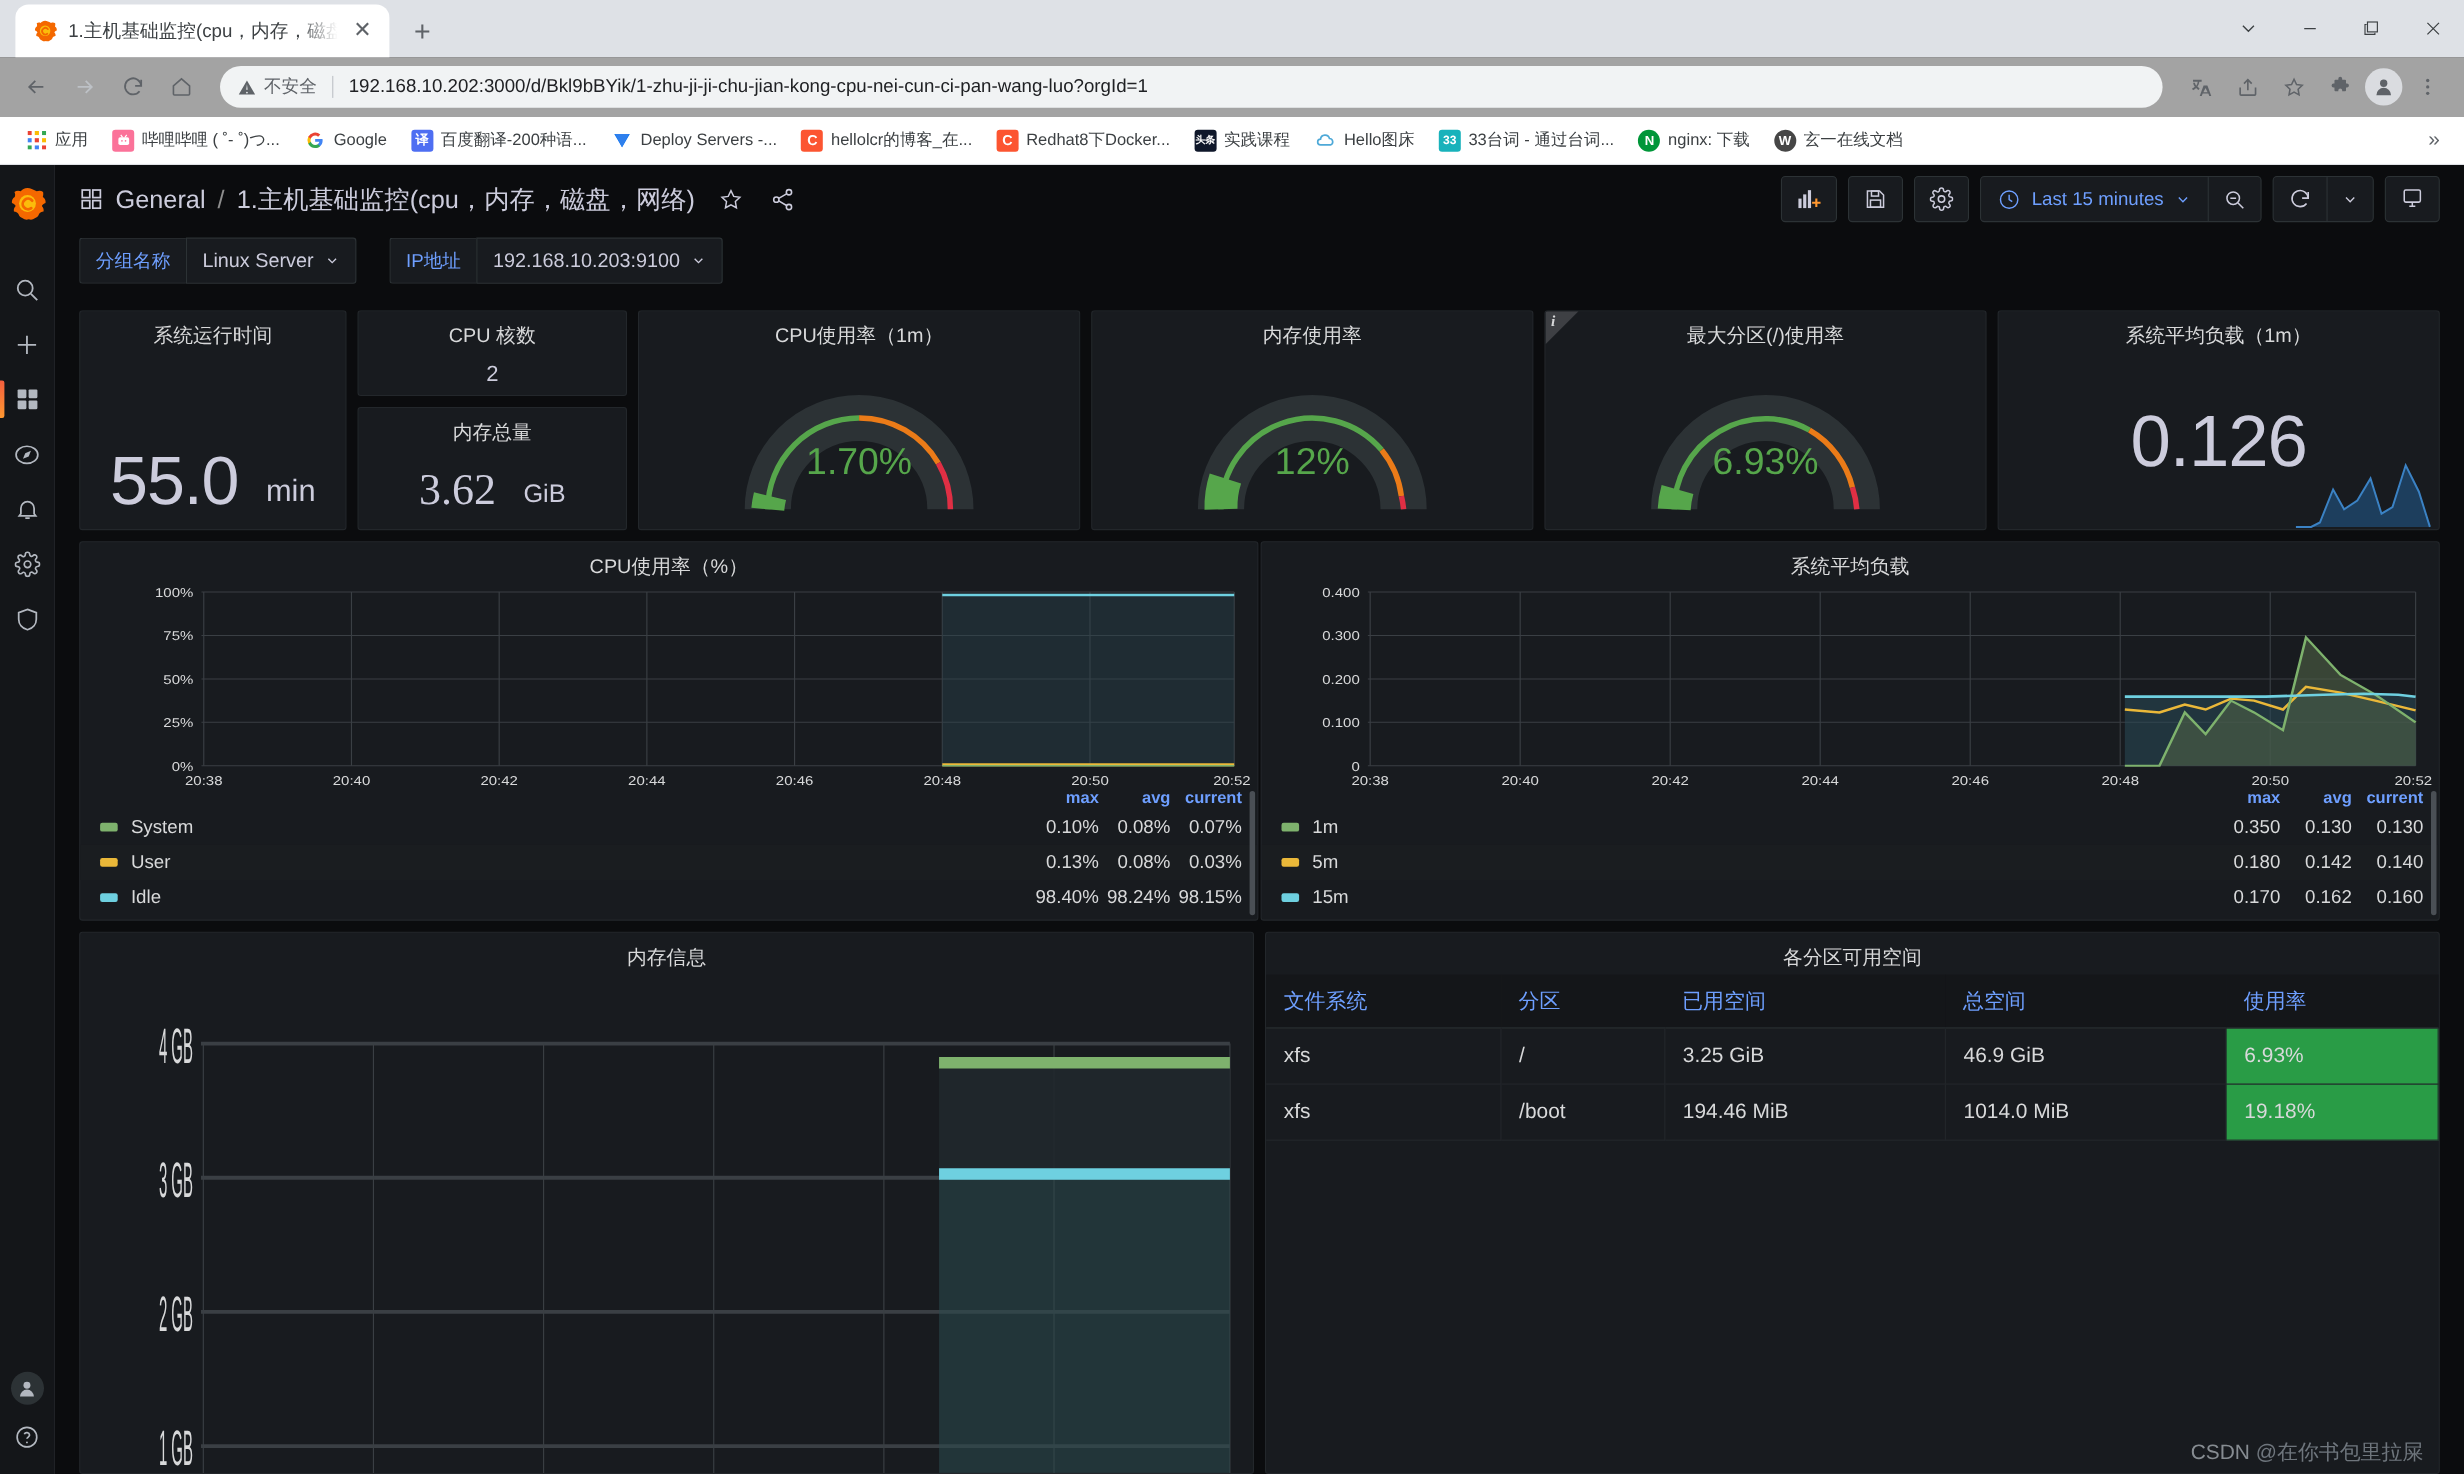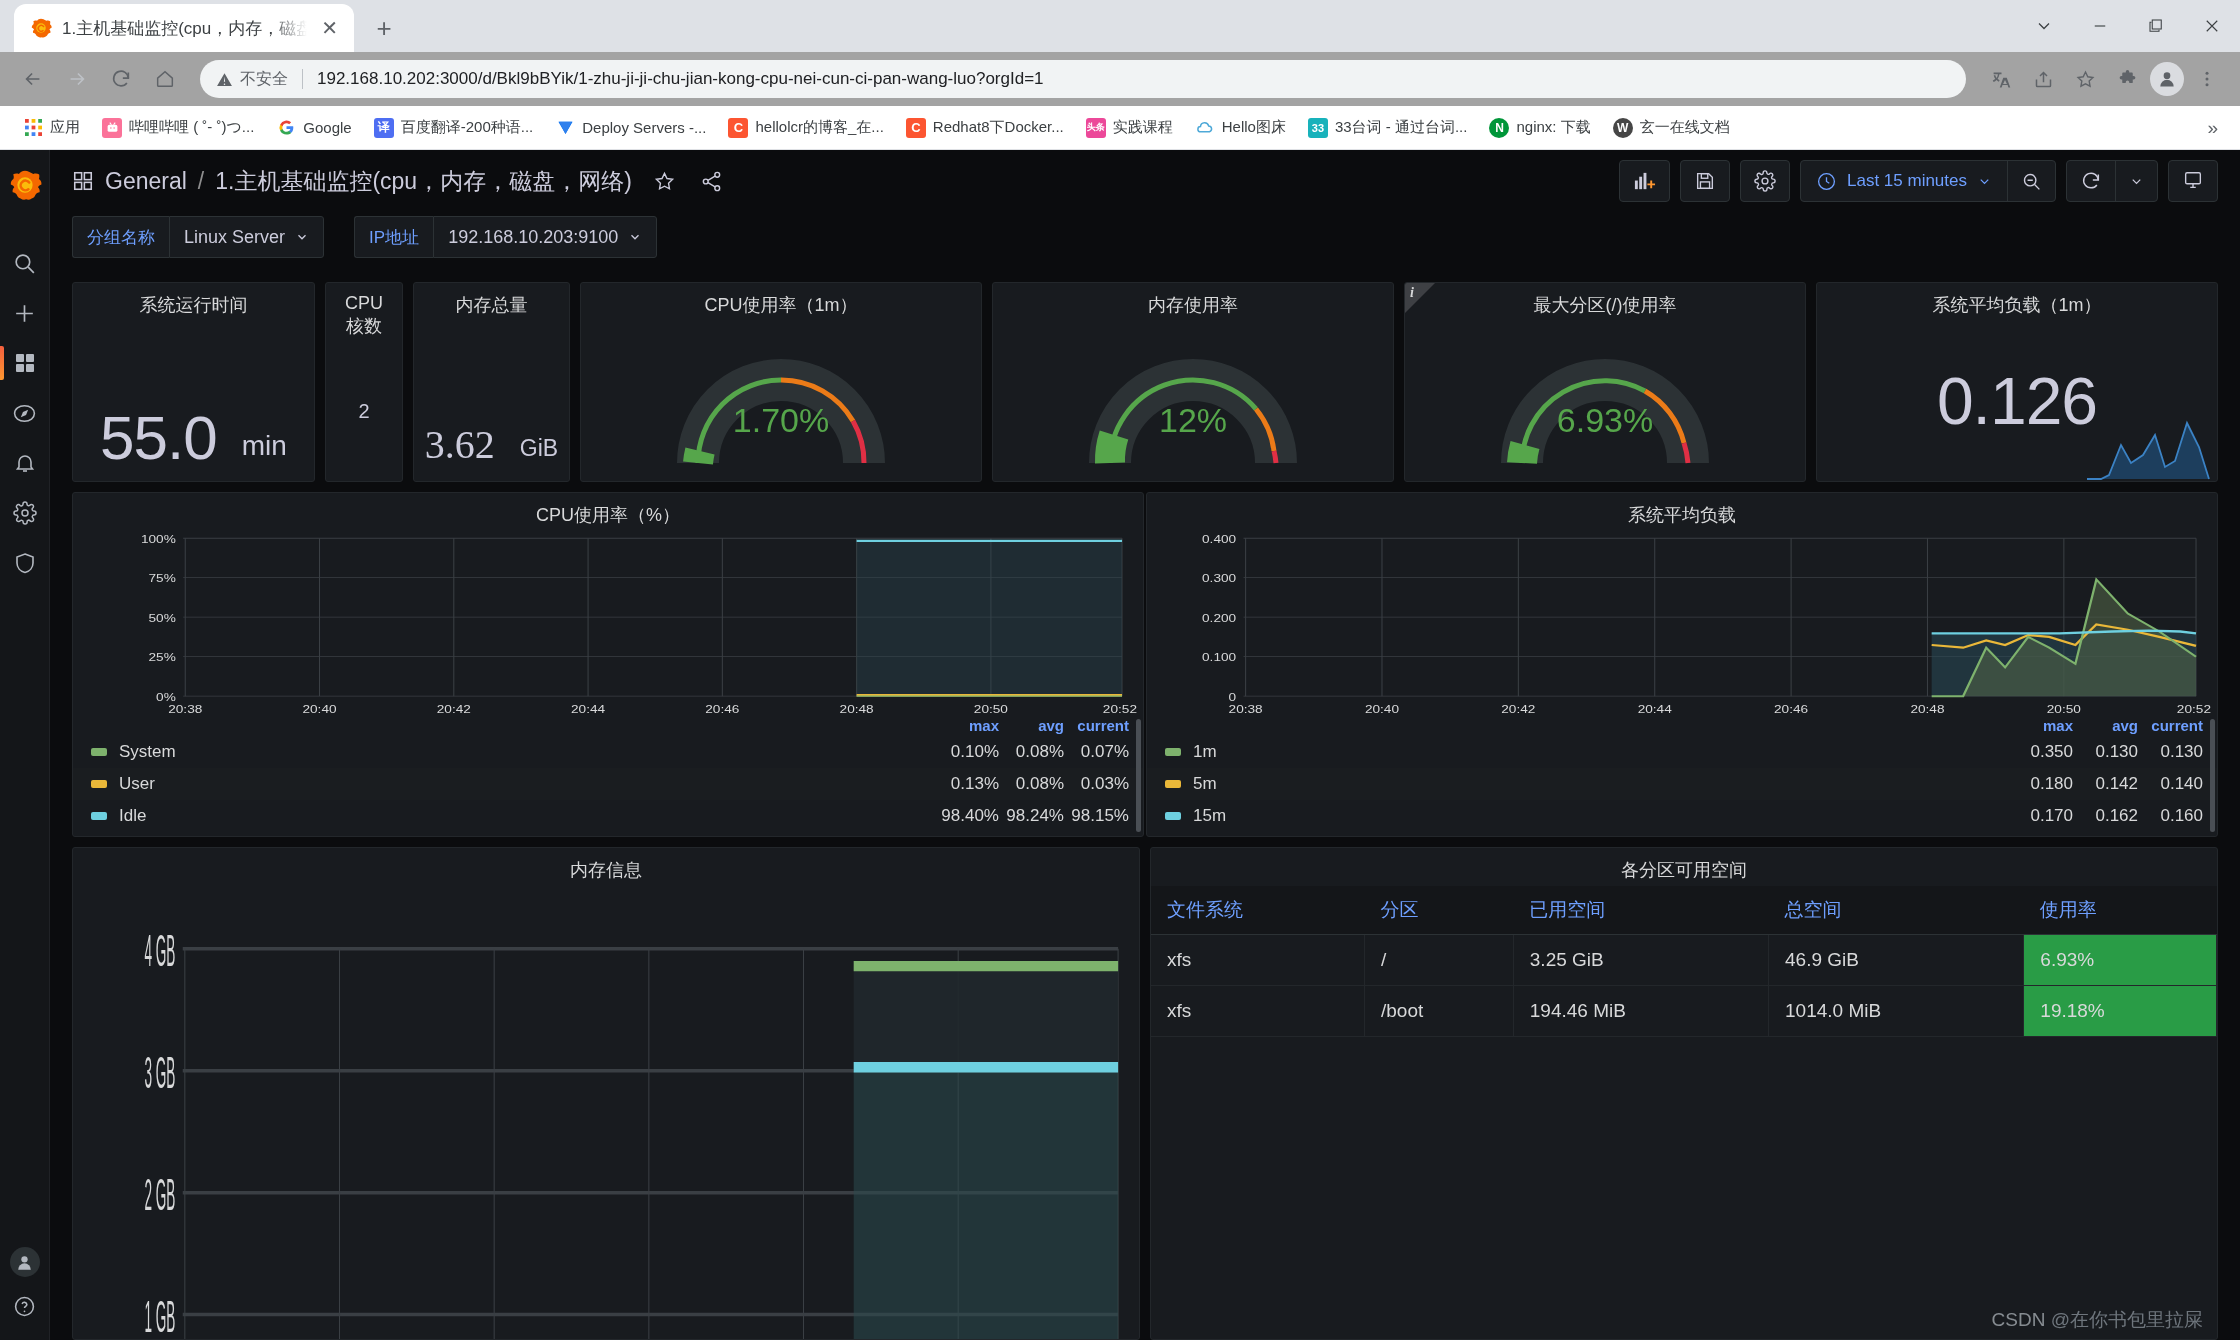--- a/index.html
+++ b/index.html
@@ -171,21 +171,21 @@
     border-top: 30px solid #3e4044; border-right: 30px solid transparent;
   }
   .panel-corner-i {
     position: absolute; left: 5px; top: 2px; font-size: 14px; color: #d8d9da;
     font-style: italic; font-weight: bold; font-family: "Liberation Serif", serif;
   }
 
   
   .row1 { display: flex; gap: 10px; height: 200px; flex: 0 0 200px; }
   .r1-col-a { flex: 0 0 243px; }
-  .r1-col-b { flex: 0 0 245px; display: flex; flex-direction: row; gap: 10px; border-radius: 27px; }
+  .r1-col-b { flex: 0 0 245px; display: flex; flex-direction: column; gap: 10px; border-radius: 27px; }
   .r1-col-c, .r1-col-d, .r1-col-e, .r1-col-f { flex: 1 1 0; }
 
   .stat-body { flex: 1; display: flex; align-items: flex-end; justify-content: center; padding-bottom: 12px; }
   .stat-big { font-size: 62px; font-weight: 500; color: #ccccdc; line-height: 1; letter-spacing: -1px; }
   .stat-unit { font-size: 28px; color: #ccccdc; margin-left: 25px; align-self: flex-end; padding-bottom: 7px; }
   .stat-mid { font-size: 40px; font-weight: 500; color: #ccccdc; line-height: 1; font-family: Liberation Serif, serif; }
   .stat-small-body { flex: 1; display: flex; align-items: center; justify-content: center; }
   .stat-small { font-size: 20px; color: #ccccdc; font-weight: 500; }
   .stat-center { flex: 1; display: flex; align-items: center; justify-content: center; position: relative; }
 
@@ -407,21 +407,21 @@
     </div>
     <div class="bm">
       <span class="bm-ico" style="background:#fc5531;font-size:13px">C</span>
       <span>hellolcr的博客_在...</span>
     </div>
     <div class="bm">
       <span class="bm-ico" style="background:#fc5531;font-size:13px">C</span>
       <span>Redhat8下Docker...</span>
     </div>
     <div class="bm">
-      <span class="bm-ico" style="background:#ec4899;font-size:9px">头条</span>
+      <span class="bm-ico" style="background:#0f172a;font-size:9px">头条</span>
       <span>实践课程</span>
     </div>
     <div class="bm">
       <span class="bm-ico">
         <svg width="18" height="18" viewBox="0 0 24 24" fill="none" stroke="#4ea9d8" stroke-width="2">
             <path d="M6 17h12a4 4 0 00-1.2-7.8A5.5 5.5 0 006 10a3.5 3.5 0 000 7z"></path>
           </svg>
       </span>
       <span>Hello图床</span>
     </div>

